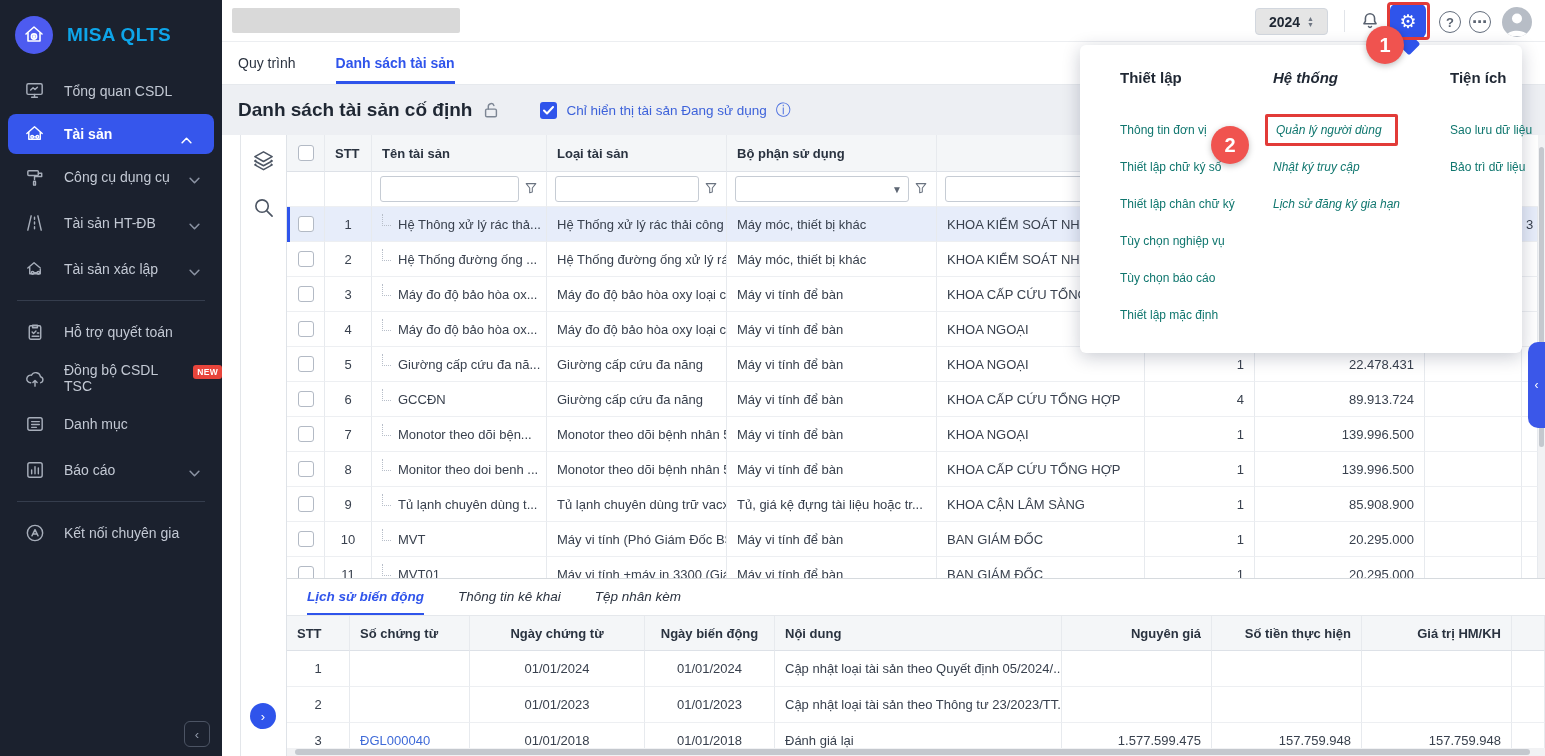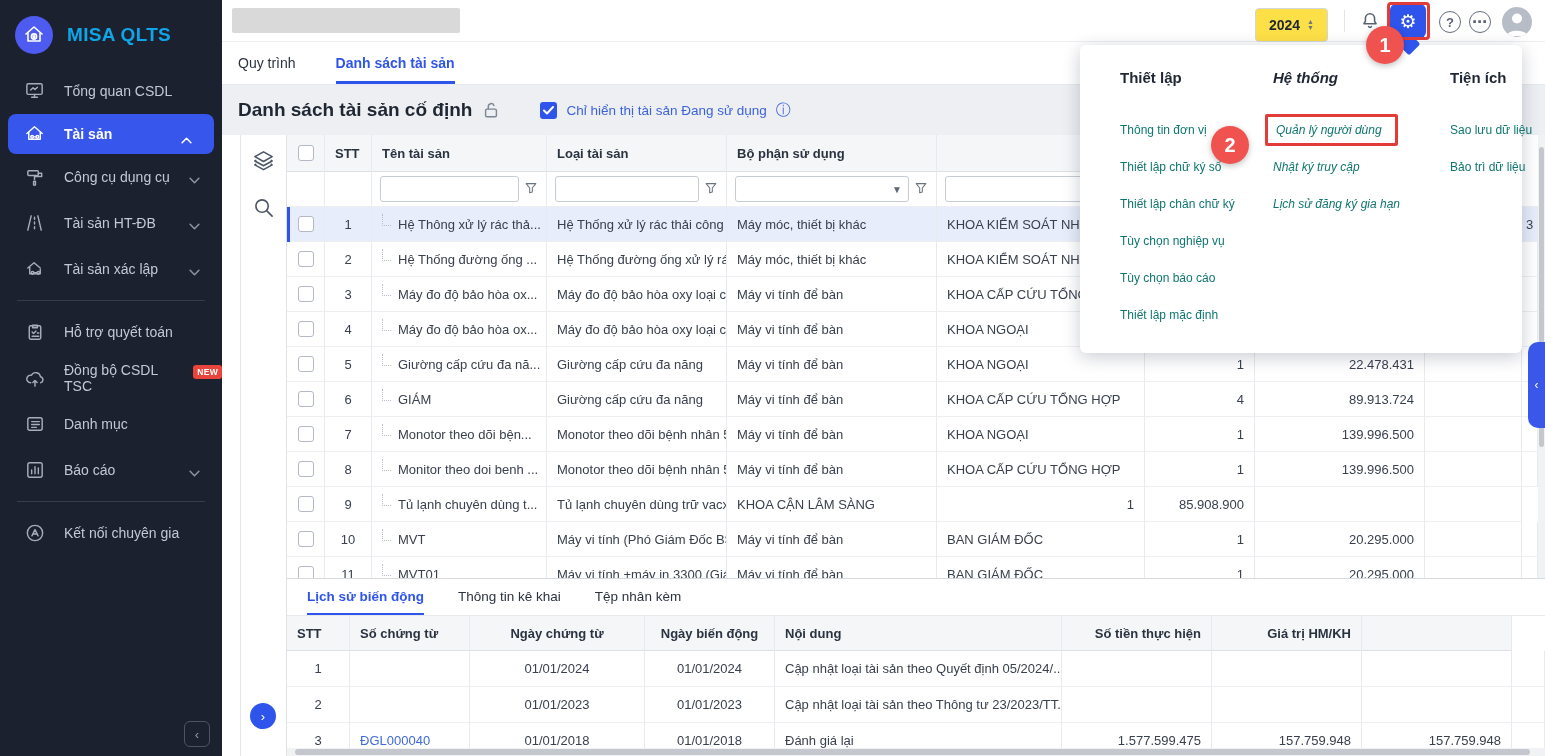--- a/index.html
+++ b/index.html
@@ -16,21 +16,21 @@
   .sitem .sico{width:22px;height:22px;flex:none;margin-right:18px;display:flex;align-items:center;justify-content:center;}
   .sitem .chev{position:absolute;right:22px;top:17px;}
   .sitem.active{background:#3656ec;color:#fff;font-weight:700;border-radius:8px;margin:0 8px;padding-left:16px;height:40px;}
   .sdivider{height:1px;background:#353d4d;margin:8px 17px;}
   .newbadge{background:#e8453c;color:#fff;font-size:8.5px;font-weight:700;border-radius:3px;padding:2px 4px;margin-left:6px;transform:translateY(-6px);display:inline-block;letter-spacing:.3px;}
   .collapse-btn{position:absolute;left:184px;top:721px;width:26px;height:26px;border-radius:6px;border:1.5px solid #4c5464;background:transparent;color:#939bab;font-size:13px;display:flex;align-items:center;justify-content:center;cursor:pointer;}
 
   
   .topbar{position:absolute;left:222px;top:0;width:1323px;height:42px;background:#fff;border-bottom:1px solid #eceef1;z-index:10;}
   .redacted{position:absolute;left:10px;top:8px;width:228px;height:25px;background:#d9d9d9;border-radius:2px;}
-  .yearbox{position:absolute;left:1033px;top:8px;width:73px;height:34px;border:1px solid #d2d7de;border-radius:4px;display:flex;align-items:center;justify-content:center;gap:7px;font-size:14px;font-weight:700;color:#1f2733;cursor:pointer;background:#fde047;}
+  .yearbox{position:absolute;left:1033px;top:8px;width:73px;height:27px;border:1px solid #d2d7de;border-radius:4px;display:flex;align-items:center;justify-content:center;gap:7px;font-size:14px;font-weight:700;color:#1f2733;cursor:pointer;background:#e5e5e5;}
   .spin{display:flex;flex-direction:column;font-size:7px;line-height:6px;color:#6e7682;}
   .vdiv{position:absolute;left:1122px;top:10px;width:1px;height:22px;background:#e1e4e9;}
   .tico{position:absolute;top:10px;width:24px;height:24px;display:flex;align-items:center;justify-content:center;cursor:pointer;background:none;border:none;padding:0;}
   .circ{border:1.5px solid #646e7d;border-radius:50%;color:#5b6472;font-size:13px;font-weight:700;width:22px;height:22px;display:flex;align-items:center;justify-content:center;}
   .gearbtn{position:absolute;left:1168px;top:4px;width:36px;height:34px;background:#2f54eb;border:none;border-radius:6px;color:#fff;font-size:19px;display:flex;align-items:center;justify-content:center;cursor:pointer;font-family:"DejaVu Sans",sans-serif;}
   .avatar{position:absolute;left:1280px;top:7px;width:30px;height:30px;border-radius:50%;background:#b7bdc6;overflow:hidden;cursor:pointer;}
 
   
   .tabsrow{position:absolute;left:222px;top:42px;width:1323px;height:43px;background:#fff;border-bottom:1px solid #e6e9ed;display:flex;align-items:stretch;padding-left:16px;gap:40px;z-index:5;}
   .mtab{display:flex;align-items:center;font-size:14px;color:#2b3340;cursor:pointer;border-bottom:3px solid transparent;padding-top:2px;}
@@ -69,21 +69,21 @@
   
   .vscroll{position:absolute;right:0;top:135px;width:7px;height:613px;background:#f1f2f4;z-index:12;}
   .vthumb{position:absolute;left:1px;top:12px;width:5px;height:300px;background:#c4c8ce;border-radius:3px;}
   .hscroll{position:absolute;left:287px;bottom:0;width:1258px;height:8px;background:#f1f2f4;z-index:26;}
   .hthumb{position:absolute;left:8px;top:1px;width:1235px;height:6px;background:#c4c8ce;border-radius:3px;}
   .sidetab{position:absolute;left:1528px;top:342px;width:17px;height:86px;background:#3b57e9;border:none;border-radius:10px 0 0 10px;color:#fff;font-size:12px;display:flex;align-items:center;justify-content:center;cursor:pointer;z-index:45;}
 
   
   .bottompanel{position:absolute;left:287px;top:578px;width:1258px;height:178px;background:#fff;border-top:1px solid #d6dade;z-index:20;}
   .btabs{display:flex;gap:34px;padding-left:20px;height:37px;border-bottom:1px solid #e5e8ec;}
-  .btab{display:flex;align-items:center;font-size:13.5px;color:#2b3340;font-weight:700;cursor:pointer;border-bottom:2.5px solid transparent;}
+  .btab{display:flex;align-items:center;font-size:13.5px;color:#2b3340;font-weight:700;cursor:pointer;border-bottom:2.5px solid transparent;font-style:italic;}
   .btab.active{color:#2f54eb;}
   .btab.active{border-bottom-color:#2f54eb;}
   .btab.plain{font-weight:400;}
   .g-bot{display:grid;grid-template-columns:63px 120px 175px 130px 287px 150px 150px 150px 33px;}
   .bc{height:36px;}
   .bhc{height:35px;}
   .doclink{color:#3f6ad8;cursor:pointer;}
 
   
   .menu{position:absolute;left:1080px;top:45px;width:442px;height:308px;background:#fff;border-radius:6px;box-shadow:0 4px 18px rgba(15,25,55,.22);z-index:40;display:flex;padding:24px 0 0 24px;}
@@ -451,21 +451,21 @@
         <div class="c"></div>
         <div class="c" style="padding: 0px 0px 0px 4px;"></div>
       </div>
       <div class="g-main mrow" style="position: relative;">
         <div class="c" style="justify-content: center;">
           <span class="cbx"></span>
         </div>
         <div class="c ctr">6</div>
         <div class="c">
           <span class="treedot"></span>
-          <span>GIÁM</span>
+          <span>GCCĐN</span>
         </div>
         <div class="c">Giường cấp cứu đa năng</div>
         <div class="c">Máy vi tính để bàn</div>
         <div class="c">KHOA CẤP CỨU TỔNG HỢP</div>
         <div class="c num">4</div>
         <div class="c num">89.913.724</div>
         <div class="c"></div>
         <div class="c" style="padding: 0px 0px 0px 4px;"></div>
       </div>
       <div class="g-main mrow" style="position: relative;">
@@ -505,20 +505,21 @@
       <div class="g-main mrow" style="position: relative;">
         <div class="c" style="justify-content: center;">
           <span class="cbx"></span>
         </div>
         <div class="c ctr">9</div>
         <div class="c">
           <span class="treedot"></span>
           <span>Tủ lạnh chuyên dùng t...</span>
         </div>
         <div class="c">Tủ lạnh chuyên dùng trữ vacxin...</div>
+        <div class="c">Tủ, giá kệ đựng tài liệu hoặc tr...</div>
         <div class="c">KHOA CẬN LÂM SÀNG</div>
         <div class="c num">1</div>
         <div class="c num">85.908.900</div>
         <div class="c"></div>
         <div class="c" style="padding: 0px 0px 0px 4px;"></div>
       </div>
       <div class="g-main mrow" style="position: relative;">
         <div class="c" style="justify-content: center;">
           <span class="cbx"></span>
         </div>
@@ -570,20 +571,21 @@
         <div class="btab plain">Thông tin kê khai</div>
         <div class="btab plain">Tệp nhân kèm</div>
       </div>
     <div id="detail-table">
         <div class="g-bot">
           <div class="c hc bhc">STT</div>
           <div class="c hc bhc">Số chứng từ</div>
           <div class="c hc bhc ctr">Ngày chứng từ</div>
           <div class="c hc bhc ctr">Ngày biến động</div>
           <div class="c hc bhc">Nội dung</div>
+          <div class="c hc bhc num">Nguyên giá</div>
           <div class="c hc bhc num">Số tiền thực hiện</div>
           <div class="c hc bhc num">Giá trị HM/KH</div>
           <div class="c hc bhc"></div>
         </div>
         <div class="g-bot">
           <div class="c bc ctr">1</div>
           <div class="c bc">
             <span></span>
           </div>
           <div class="c bc ctr">01/01/2024</div>

